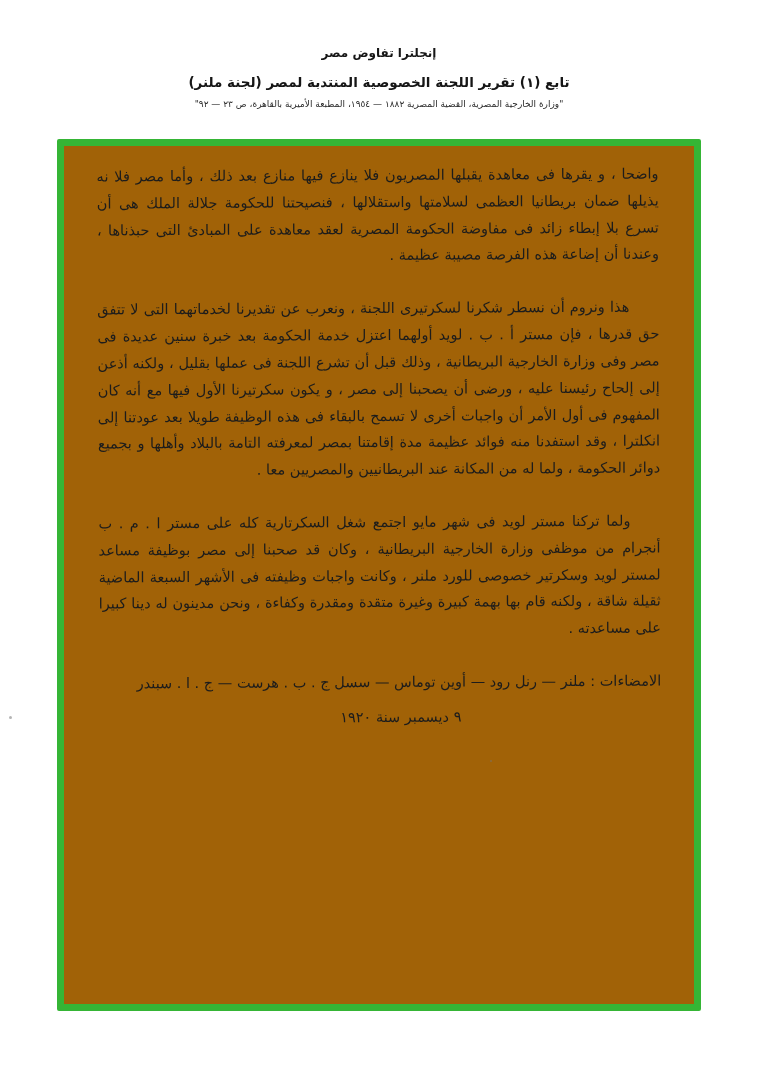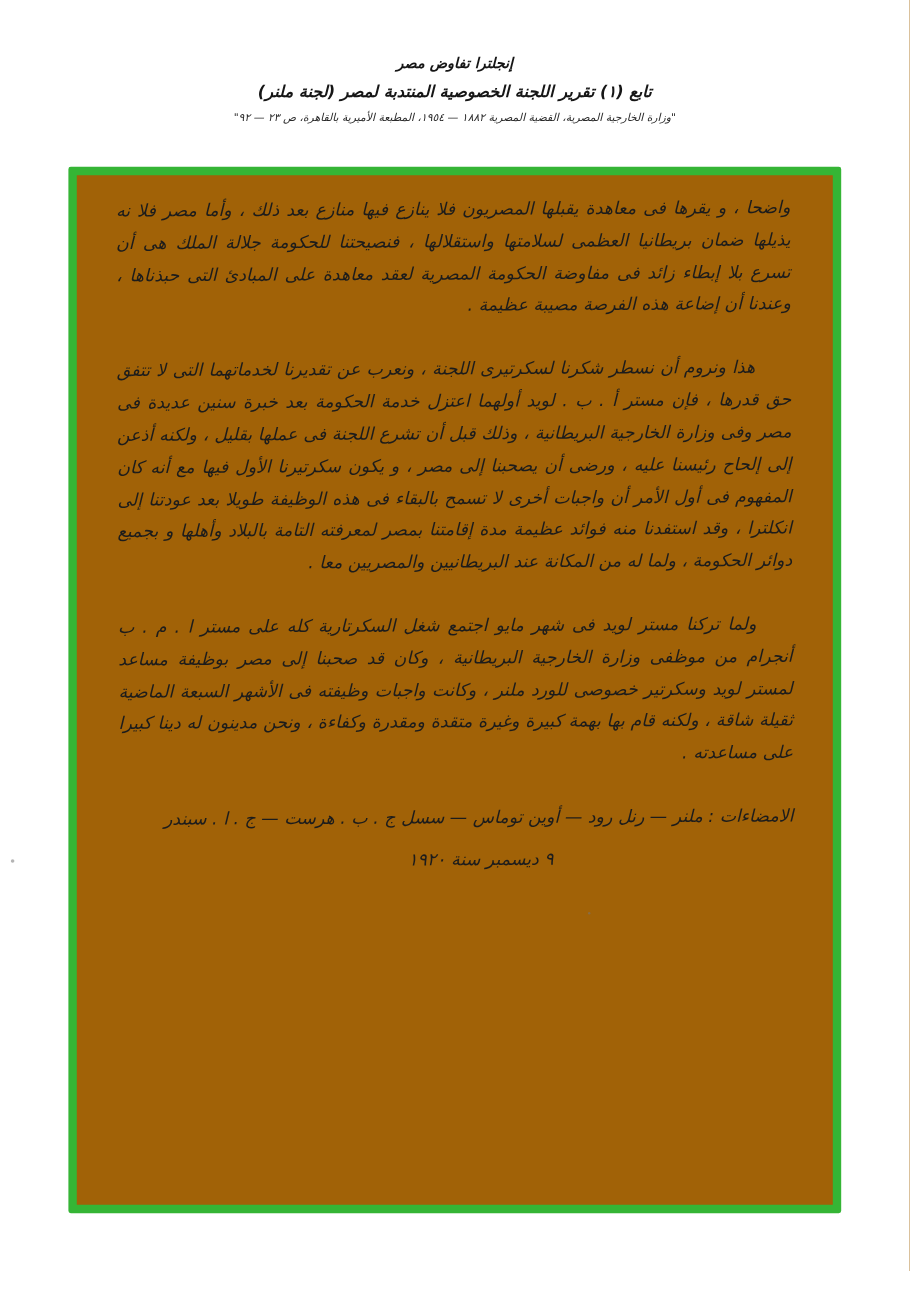--- a/index.html
+++ b/index.html
@@ -10,41 +10,40 @@
     width: 758px;
     height: 1078px;
     background: #ffffff;
     position: relative;
     overflow: hidden;
     font-family: "DejaVu Sans", sans-serif;
   }
   .page {
     position: absolute;
     inset: 0;
-    font-style: italic;
   }
   
   .header {
     position: absolute;
     top: 46px;
     left: 0;
     width: 100%;
     text-align: center;
     direction: rtl;
     color: #161616;
   }
   .header .h1 {
     font-size: 12px;
     font-weight: bold;
     letter-spacing: 0.5px;
   }
   .header .h2 {
     font-size: 13.5px;
     font-weight: bold;
-    margin-top: 9px;
+    margin-top: 14px;
   }
   .header .h3 {
     font-size: 9px;
     margin-top: 9px;
     color: #2a2a2a;
   }
   
   .scan-box {
     position: absolute;
     left: 57px;

